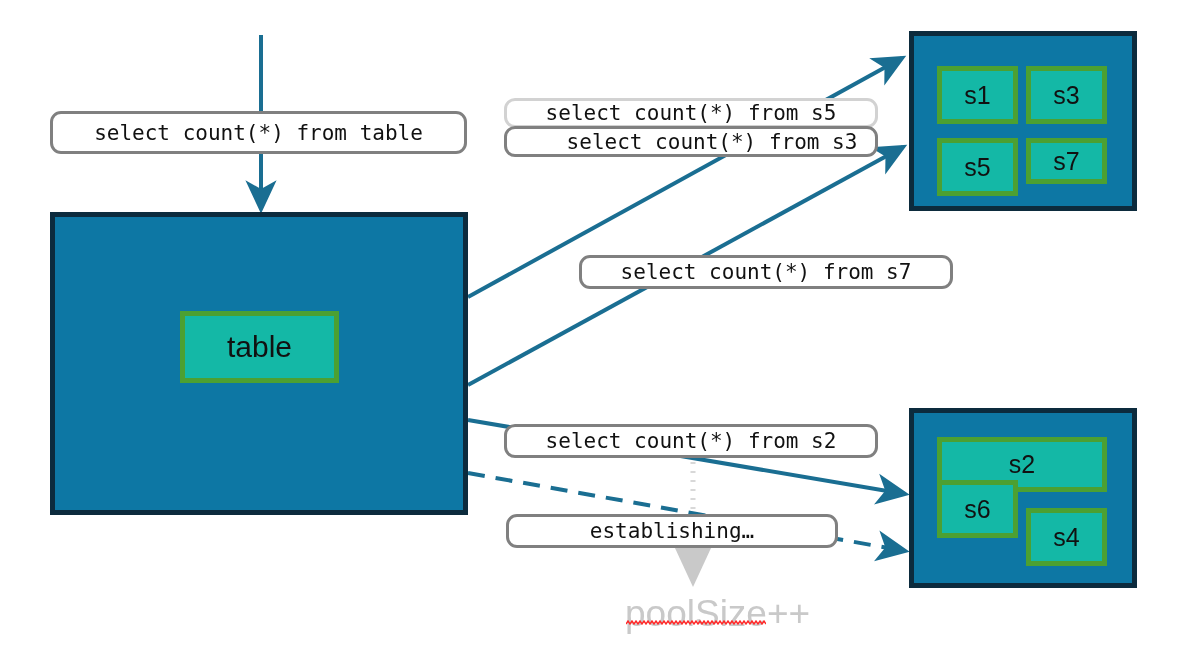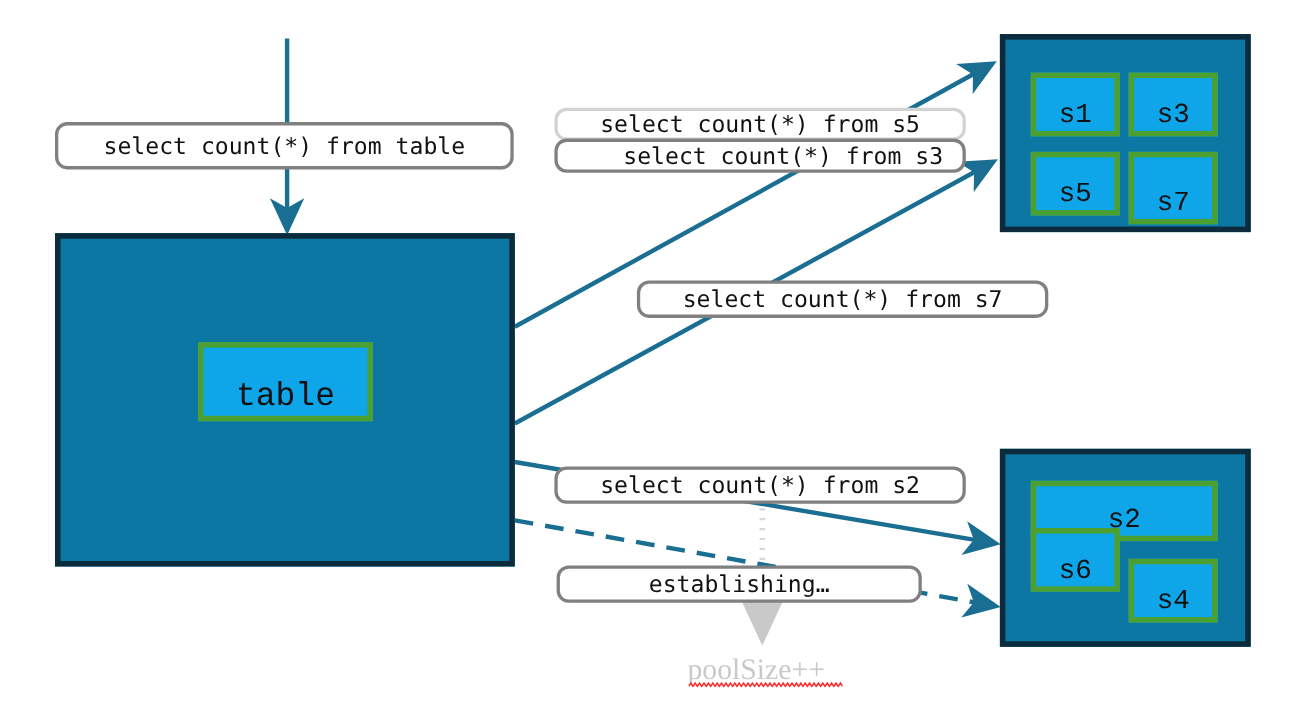--- a/index.html
+++ b/index.html
@@ -30,27 +30,27 @@
   .node-blue {
     position: absolute;
     background: #0d77a4;
     border: 5px solid #0c2b3d;
     box-sizing: border-box;
   }
 
   
   .node-leaf {
     position: absolute;
-    background: #0ea5e9;
+    background: #14b8a6;
     border: 5px solid #4ca032;
     box-sizing: border-box;
     display: flex;
-    align-items: flex-end;
+    align-items: center;
     justify-content: center;
-    font-family: Liberation Mono, monospace;
+    font-family: Liberation Sans, sans-serif;
     color: #111111;
   }
   .leaf-sm { font-size: 25px; }
   .leaf-big { font-size: 30px; }
 
   
   .pill {
     position: absolute;
     background: #ffffff;
     border: 3px solid #808080;
@@ -62,22 +62,22 @@
     font-family: "DejaVu Sans Mono", "Liberation Mono", monospace;
     font-size: 21px;
     color: #111111;
     white-space: nowrap;
   }
   .pill.faded { border-color: #d2d2d2; }
 
   
   .ghost-text {
     position: absolute;
-    font-family: Liberation Serif, serif;
-    font-size: 27px;
+    font-family: Liberation Sans, sans-serif;
+    font-size: 37px;
     color: #c9c9c9;
     white-space: nowrap;
   }
   .squiggle {
     position: absolute;
     height: 5px;
   }
 </style>
 </head>
 <body>
@@ -150,21 +150,21 @@
   <div class="node-blue" style="left:909px; top:31px; width:228px; height:180px;"></div>
   <div class="node-leaf leaf-sm" style="left:937px; top:66px; width:81px; height:58px;">
     <span>s1</span>
   </div>
   <div class="node-leaf leaf-sm" style="left:1026px; top:66px; width:81px; height:58px;">
     <span>s3</span>
   </div>
   <div class="node-leaf leaf-sm" style="left:937px; top:138px; width:81px; height:58px;">
     <span>s5</span>
   </div>
-  <div class="node-leaf leaf-sm" style="left:1026px; top:138px; width:81px; height:66px;">
+  <div class="node-leaf leaf-sm" style="left:1026px; top:138px; width:81px; height:46px;">
     <span>s7</span>
   </div>
 
   <div class="node-blue" style="left:909px; top:408px; width:228px; height:180px;"></div>
   <div class="node-leaf leaf-sm" style="left:937px; top:437px; width:170px; height:55px;">
     <span>s2</span>
   </div>
   <div class="node-leaf leaf-sm" style="left:937px; top:480px; width:81px; height:58px;">
     <span>s6</span>
   </div>

